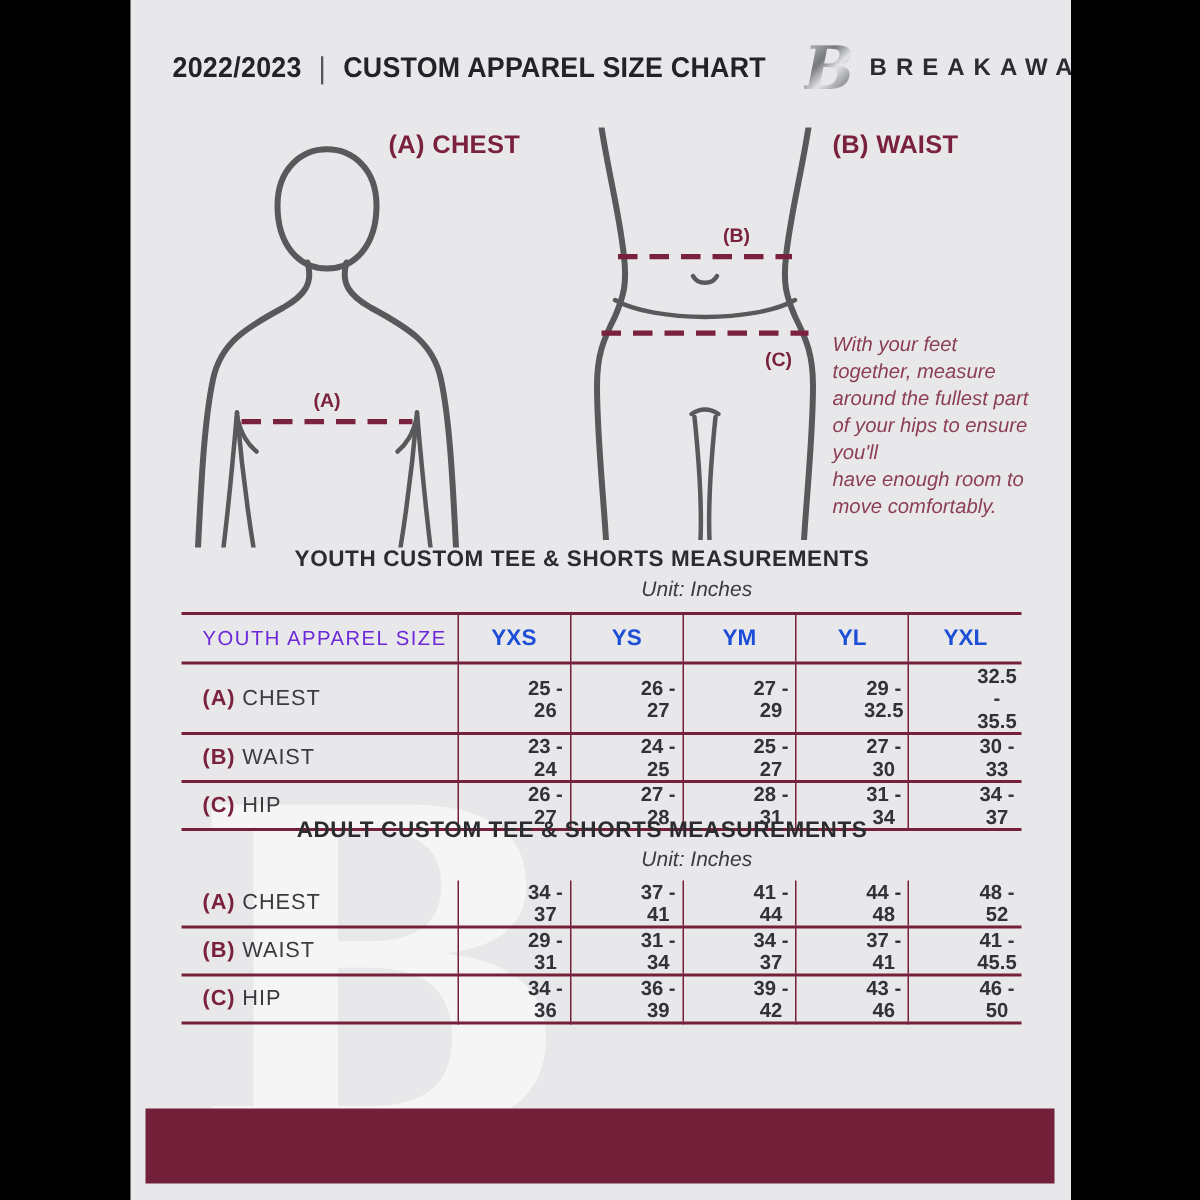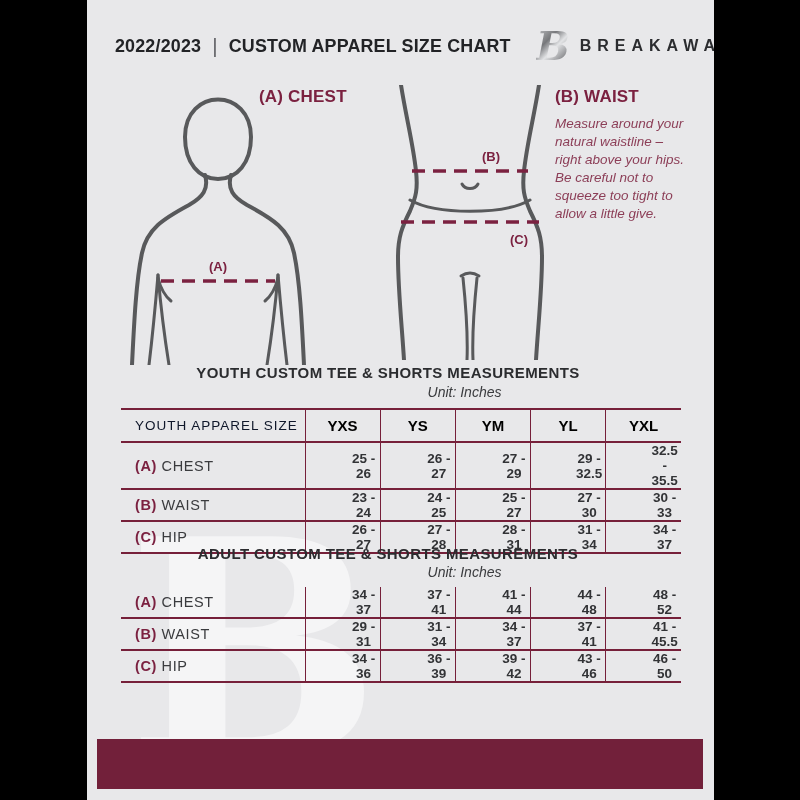--- a/index.html
+++ b/index.html
@@ -59,23 +59,23 @@
   .sec-unit  { position:absolute; left:0; width:755px; text-align:center;
     font-size:14px; font-style:italic; color:#3A3B3E; }
 
   table.size { position:absolute; left:34px; width:560px;
     border-collapse:collapse; table-layout:fixed; }
   table.size col.c0 { width:184px; }
   table.size tr { border-bottom:2px solid #76203A; }
   table.size tr.head { border-top:2px solid #76203A; }
   table.size th, table.size td { border-left:1.5px solid #76203A; }
   table.size th:first-child, table.size td:first-child { border-left:none; }
-  table.size th { height:33px; font-size:15px; font-weight:700; color:#000000; text-align:center; }
+  table.size th { height:33px; font-size:15px; font-weight:700; color:#1d4ed8; text-align:center; }
   table.size th.lbl { font-weight:400; font-size:13.5px; letter-spacing:1px;
-    color:#0f172a; text-align:left; padding-left:14px; }
+    color:#6d28d9; text-align:left; padding-left:14px; }
   table.size td { height:28px; font-size:13.5px; font-weight:700; color:#323336;
     text-align:center;padding-left:42px; }
   table.size td.lbl { text-align:left; padding-left:14px; font-weight:400;
     font-size:14.5px; letter-spacing:0.6px; color:#3A3B3E; }
   table.size td.lbl .key { font-weight:700; color:#7B2140; }
 
   
   .footer-bar { position:absolute; left:10px; top:739px; width:606px; height:50px;
     background:#72203A; z-index:2; }
 </style>
@@ -133,29 +133,30 @@
           <path class="outline thin" d="M 89 193 C 86 222 84 250 85 275"></path>
           <path class="dash" d="M 24 86 L 140 86"></path>
           <path class="dash" d="M 13 137 L 151 137"></path>
           <text class="fig-label" x="103" y="76" text-anchor="middle">(B)</text>
           <text class="fig-label" x="131" y="159" text-anchor="middle">(C)</text>
         </svg>
       </div>
 
       <div class="guide" style="left:468px; top:2px;">
         <h3>(B) WAIST</h3>
-        <p>Measure around your
-natural waistline –
-right above your hips.
-Be careful not to
-squeeze too tight to
-allow a little give.</p>
       </div>
 
       <div class="guide" style="left:468px; top:136px;">
+        <p>With your feet
+together, measure
+around the fullest part
+of your hips to ensure
+you'll
+have enough room to
+move comfortably.</p>
       </div>
     </div>
 
     <div class="sec-title" style="top:364px;">YOUTH CUSTOM TEE &amp; SHORTS MEASUREMENTS</div>
     <div class="sec-unit" style="top:384px;">Unit: Inches</div>
 
     <table class="size" style="top:408px;">
       <colgroup>
           <col class="c0">
           <col>

